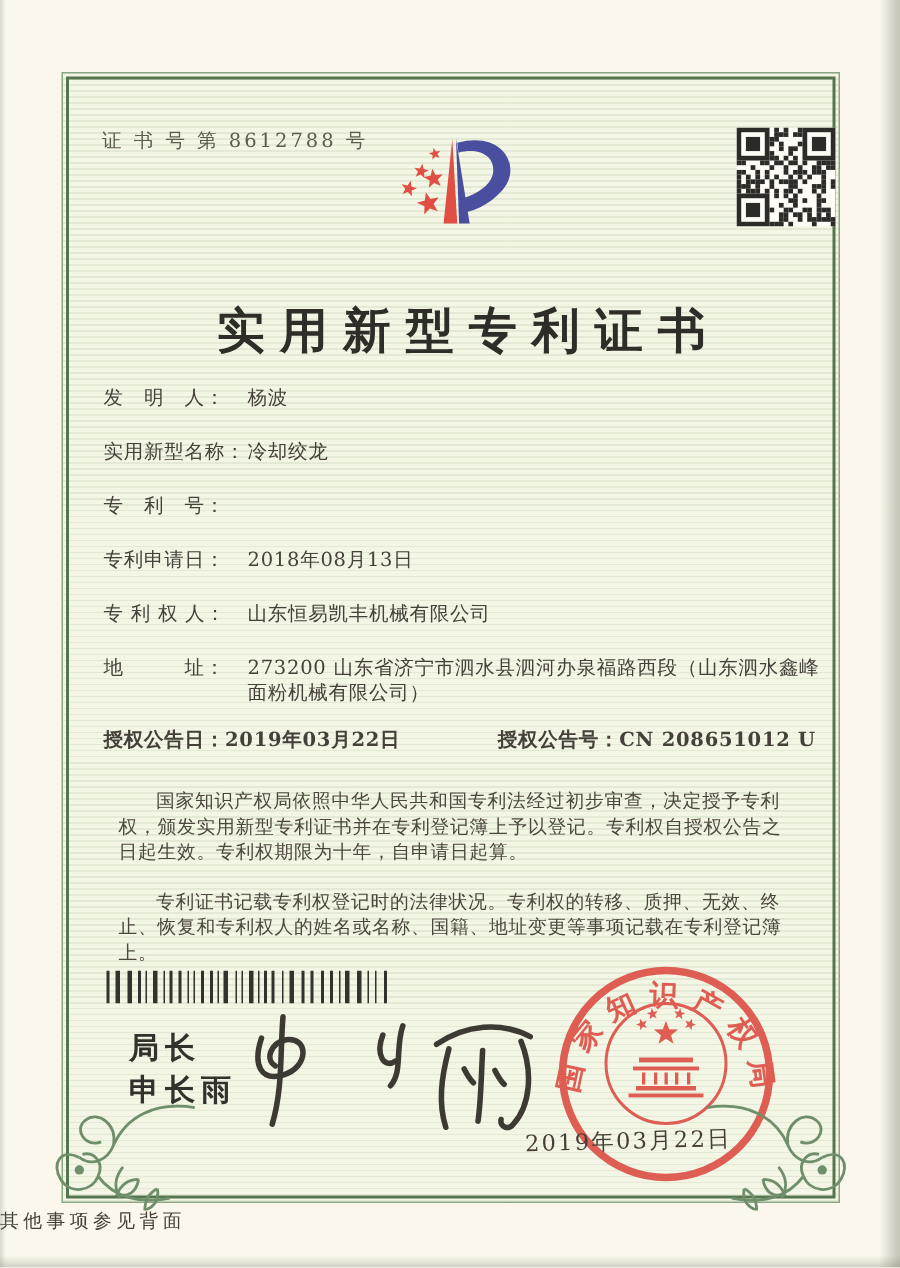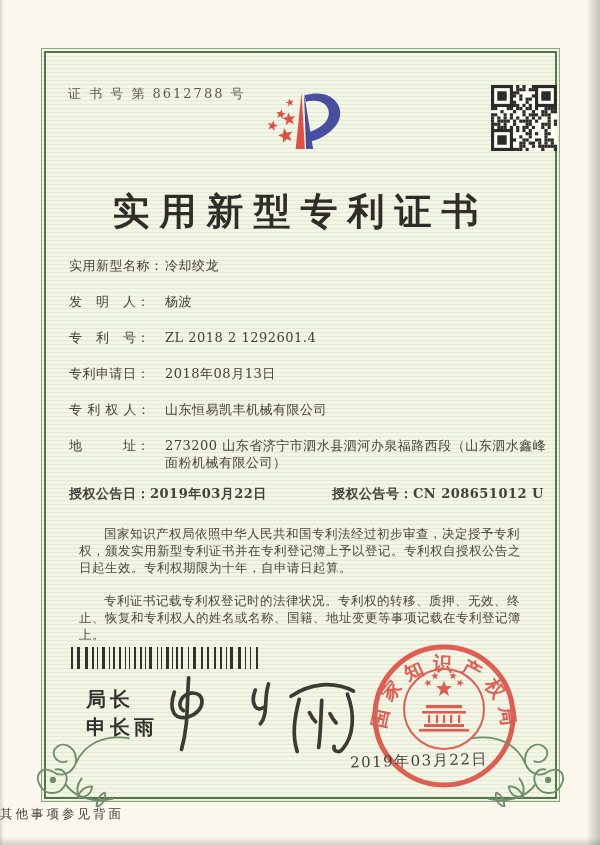--- a/index.html
+++ b/index.html
@@ -26,21 +26,21 @@
        rgba(0,0,0,0) 1px, rgba(0,0,0,0) 4px);
   }
   .frame::before{content:"";position:absolute;inset:2px;border:2.5px solid #55754f;pointer-events:none;}
 
   .cert-no{position:absolute;left:26px;top:36px;font-size:13px;letter-spacing:2px;color:#5d5a4e;}
 
   .logo{position:absolute;left:204px;top:18px;width:116px;height:106px;}
   .qr{position:absolute;left:449px;top:36px;width:66px;height:66px;}
 
   .title{position:absolute;left:0;top:138px;width:100%;text-align:center;
-    font-size:37px;font-weight:600;letter-spacing:10px;color:#2e2d27;margin:0;}
+    font-size:32px;font-weight:600;letter-spacing:10px;color:#2e2d27;margin:12px;}
 
   .fields{position:absolute;left:27px;top:208px;width:480px;font-size:13px;color:#45413a;letter-spacing:.5px;}
   .frow{display:flex;line-height:17px;margin-bottom:19px;}
   .frow.address{margin-bottom:14px;}
   .flabel{flex:0 0 96px;white-space:pre;}
   .fvalue{flex:1;}
   .grant-row{display:flex;line-height:17px;font-weight:bold;}
   .gpair{display:flex;}
   .gpair.second{margin-left:65px;}
 
@@ -239,30 +239,29 @@
         <rect x="50.285714285714285" y="6.285714285714286" width="9.428571428571429" height="9.428571428571429" fill="#2b2b28"></rect>
         <rect x="0" y="44" width="22" height="22" fill="#2b2b28"></rect>
         <rect x="3.142857142857143" y="47.14285714285714" width="15.714285714285714" height="15.714285714285714" fill="#fdfcf5"></rect>
         <rect x="6.285714285714286" y="50.285714285714285" width="9.428571428571429" height="9.428571428571429" fill="#2b2b28"></rect>
       </svg>
 
     <h1 class="title">实用新型专利证书</h1>
 
     <div class="fields">
       <div class="frow">
+        <span class="flabel">发　明　人：</span>
+        <span class="fvalue">杨波</span>
+      </div>
+      <div class="frow">
         <span class="flabel">实用新型名称：</span>
         <span class="fvalue">冷却绞龙</span>
       </div>
       <div class="frow">
-        <span class="flabel">发　明　人：</span>
-        <span class="fvalue">杨波</span>
-      </div>
-      <div class="frow">
         <span class="flabel">专　利　号：</span>
-        <span class="fvalue">ZL 2018 2 1292601.4</span>
       </div>
       <div class="frow">
         <span class="flabel">专利申请日：</span>
         <span class="fvalue">2018年08月13日</span>
       </div>
       <div class="frow">
         <span class="flabel">专 利 权 人：</span>
         <span class="fvalue">山东恒易凯丰机械有限公司</span>
       </div>
       <div class="frow address">

